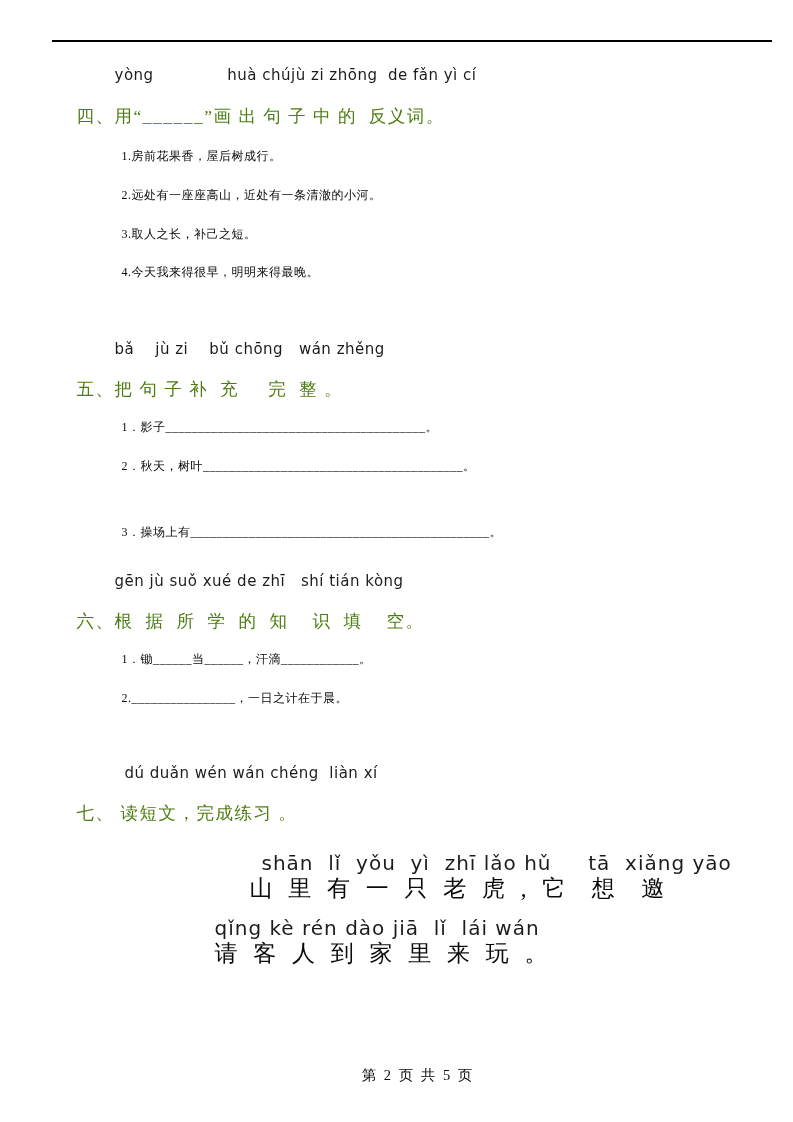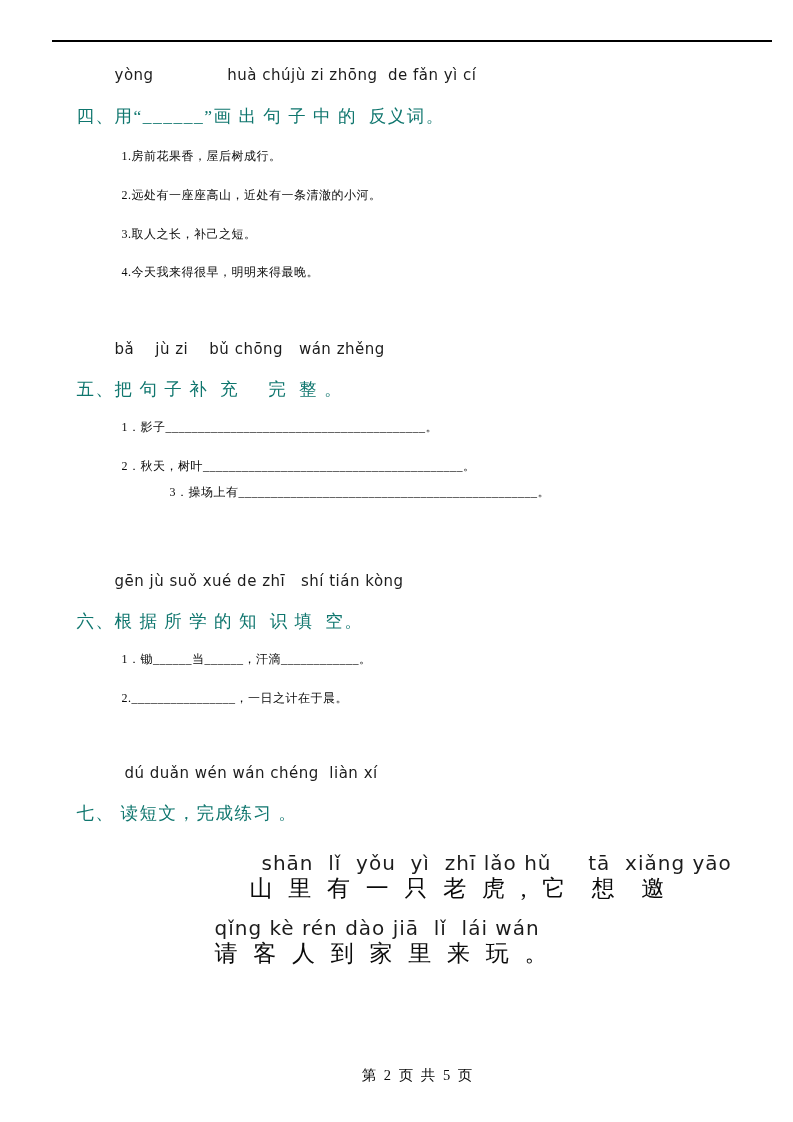--- a/index.html
+++ b/index.html
@@ -25,21 +25,21 @@
   }
   .pinyin {
     font-family: "DejaVu Sans", "Liberation Sans", sans-serif;
     font-size: 15px;
     color: #1c1c1c;
     letter-spacing: 0.5px;
   }
   .sec-title {
     font-size: 17.5px;
     letter-spacing: 1.5px;
-    color: #0f766e;
+    color: #4d7c0f;
   }
   .item {
     font-size: 12px;
     letter-spacing: 0.5px;
     color: #0a0a0a;
   }
   .passage-pinyin {
     font-family: "DejaVu Sans", "Liberation Sans", sans-serif;
     font-size: 20px;
     color: #1c1c1c;
@@ -70,24 +70,24 @@
   <div class="abs sec-title" style="left:55px; top:104px;">四、用“______”画 出 句 子 中 的  反义词。</div>
   <div class="abs item" style="left:100px; top:148px;">1.房前花果香，屋后树成行。</div>
   <div class="abs item" style="left:100px; top:187px;">2.远处有一座座高山，近处有一条清澈的小河。</div>
   <div class="abs item" style="left:100px; top:226px;">3.取人之长，补己之短。</div>
   <div class="abs item" style="left:100px; top:264px;">4.今天我来得很早，明明来得最晚。</div>
 
   <div class="abs pinyin" style="left:93px; top:340px;">bǎ    jù zi    bǔ chōng   wán zhěng</div>
   <div class="abs sec-title" style="left:55px; top:377px;">五、把 句 子 补  充     完  整 。</div>
   <div class="abs item" style="left:100px; top:419px;">1．影子________________________________________。</div>
   <div class="abs item" style="left:100px; top:458px;">2．秋天，树叶________________________________________。</div>
-  <div class="abs item" style="left:100px; top:484px;margin-left:48px;">3．操场上有______________________________________________。</div>
+  <div class="abs item" style="left:100px; top:524px;">3．操场上有______________________________________________。</div>
 
   <div class="abs pinyin" style="left:93px; top:572px;">gēn jù suǒ xué de zhī   shí tián kòng</div>
-  <div class="abs sec-title" style="left:55px; top:609px;">六、根 据 所 学 的 知  识 填  空。</div>
+  <div class="abs sec-title" style="left:55px; top:609px;font-family:Liberation Mono, monospace;">六、根 据 所 学 的 知  识 填  空。</div>
   <div class="abs item" style="left:100px; top:651px;">1．锄______当______，汗滴____________。</div>
   <div class="abs item" style="left:100px; top:690px;">2.________________，一日之计在于晨。</div>
 
   <div class="abs pinyin" style="left:103px; top:764px;">dú duǎn wén wán chéng  liàn xí</div>
   <div class="abs sec-title" style="left:55px; top:801px;">七、 读短文，完成练习 。</div>
 
   <div class="abs passage-pinyin" style="left:240px; top:851px;">shān  lǐ  yǒu  yì  zhī lǎo hǔ     tā  xiǎng yāo</div>
   <div class="abs passage-cn" style="left:228px; top:873px;">山 里 有 一 只 老 虎 , 它  想  邀</div>
   <div class="abs passage-pinyin" style="left:193px; top:916px;">qǐng kè rén dào jiā  lǐ  lái wán</div>
   <div class="abs passage-cn" style="left:193px; top:938px;">请 客 人 到 家 里 来 玩 。</div>

